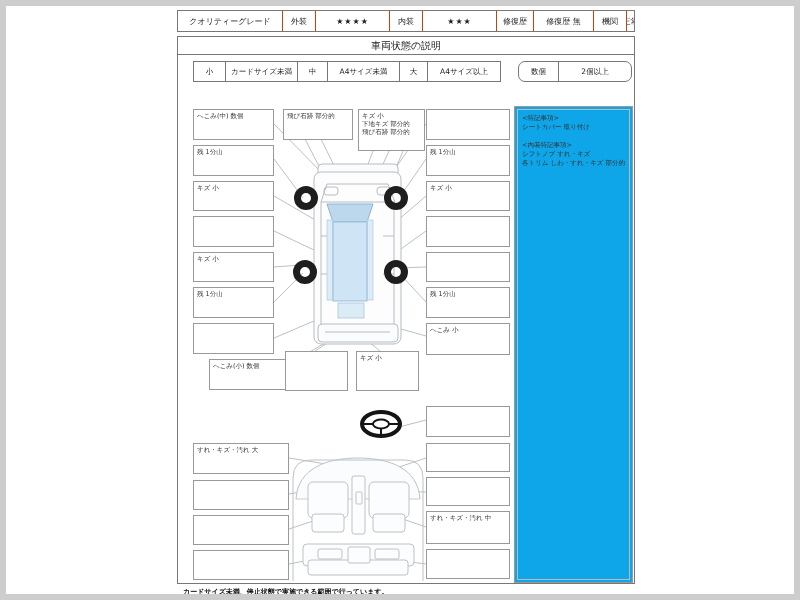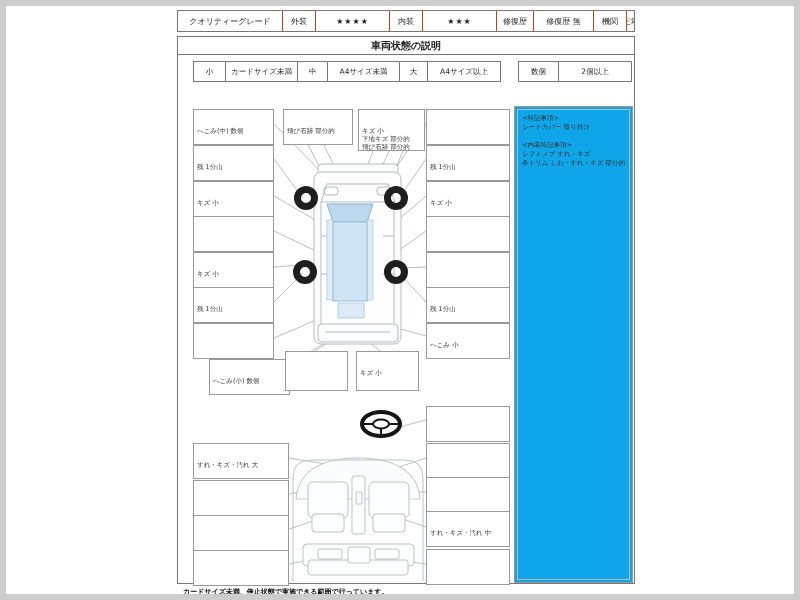--- a/index.html
+++ b/index.html
@@ -14,33 +14,33 @@
 
   
   .hdr{position:absolute;left:2px;top:4px;width:458px;height:22px;display:flex;border:1px solid #777;background:#fff;box-sizing:border-box;}
   .hdr .cell{border-right:1px solid #c2410c;display:flex;align-items:center;justify-content:center;font-size:8px;white-space:nowrap;overflow:hidden;box-sizing:border-box;}
   .hdr .cell:last-child{border-right:none;}
   .stars{letter-spacing:1px;font-size:9px;}
 
   
   .main-frame{position:absolute;left:2px;top:30px;width:458px;height:548px;border:1px solid #777;box-sizing:border-box;background:#fff;}
   .title-row{position:absolute;left:2px;top:30px;width:458px;height:19px;border:1px solid #777;box-sizing:border-box;
-    display:flex;align-items:center;justify-content:center;font-size:10px;font-weight:bold;background:#fff;}
+    display:flex;align-items:center;justify-content:center;font-size:10px;font-weight:normal;background:#fff;}
 
   
   .legend{position:absolute;top:55px;display:flex;border:1px solid #777;background:#fff;box-sizing:border-box;height:21px;}
   .legend .cell{border-right:1px solid #777;display:flex;align-items:center;justify-content:center;font-size:7.5px;white-space:nowrap;box-sizing:border-box;}
   .legend .cell:last-child{border-right:none;}
 
   .tire-note{position:absolute;left:16px;top:80px;font-size:6.5px;line-height:8px;color:#111;white-space:nowrap;}
   .tire-note .l2{font-weight:bold;}
 
   
   .lb{position:absolute;border:1px solid #999;background:#fff;box-sizing:border-box;
-      font-size:6.5px;line-height:8px;padding:17px 3px;color:#333;overflow:hidden;white-space:nowrap;}
+      font-size:6.5px;line-height:8px;padding:2px 3px;color:#333;overflow:hidden;white-space:nowrap;}
 
   
   .notes-panel{position:absolute;left:339px;top:100px;width:119px;height:477px;border:1px solid #999;box-sizing:border-box;background:#0ea5e9;}
   .notes-inner{position:absolute;left:2px;top:2px;right:2px;bottom:2px;border:1px solid #bbb;padding:4px 4px;font-size:6.5px;line-height:9px;color:#333;box-sizing:border-box;}
   .notes-inner div{white-space:nowrap;overflow:hidden;}
   .notes-spacer{height:9px;}
 
   .svg-layer{position:absolute;left:0;top:0;width:462px;height:600px;}
 
   .footer-note{position:absolute;left:8px;top:581px;font-size:7px;font-weight:bold;color:#111;white-space:nowrap;}
@@ -67,21 +67,21 @@
   <div class="title-row">車両状態の説明</div>
 
   <div class="legend" style="left:18px;">
     <div class="cell" style="width:32px">小</div>
     <div class="cell" style="width:72px">カードサイズ未満</div>
     <div class="cell" style="width:30px">中</div>
     <div class="cell" style="width:72px">A4サイズ未満</div>
     <div class="cell" style="width:28px">大</div>
     <div class="cell" style="width:72px">A4サイズ以上</div>
   </div>
-  <div class="legend" style="left:343px;">
+  <div class="legend" style="left:343px;border-radius:7px;">
     <div class="cell" style="width:40px">数個</div>
     <div class="cell" style="width:72px">2個以上</div>
   </div>
 
 
   <svg class="svg-layer" viewBox="0 0 462 600">
     <g stroke="#a9b0b6" stroke-width="0.8">
 
       <line x1="99" y1="118" x2="150" y2="170"></line>
       <line x1="99" y1="153" x2="128" y2="192"></line>

